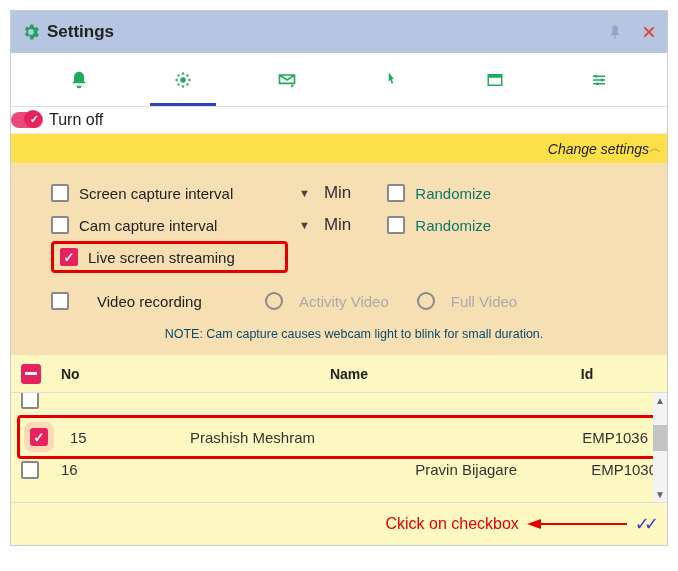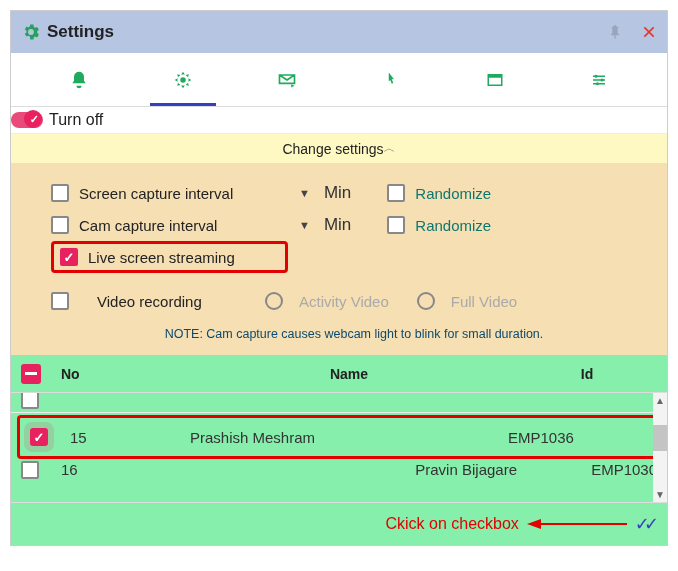--- a/index.html
+++ b/index.html
@@ -27,53 +27,53 @@
     width: 32px; height: 16px; background: #e84a7a; border-radius: 10px;
     position: relative; display: inline-block;
   }
   .switch::after {
     content: ""; position: absolute; right: 1px; top: -2px; width: 18px; height: 18px;
     background: #e7225f; border-radius: 50%; display:flex; align-items:center; justify-content:center;
   }
   .switch .chk { position:absolute; right:4px; top:1px; z-index:2; color:#fff; font-size:11px; font-weight:bold;}
   .toggle-label { font-size: 16px; color: #222; }
   .section-header {
-    background: #fef9c3; padding: 6px 6px; font-size: 14px; color: #222;
-    display: flex; justify-content: center; align-items: center; border-top:1px solid #eee;
+    background: #fde047; padding: 6px 6px; font-size: 14px; color: #222;
+    display: flex; justify-content: flex-end; align-items: center; border-top:1px solid #eee;font-style:italic;
   }
   .settings-body { background: #f6dfb3; padding: 14px 10px 10px 40px; }
   .setting-row { display: flex; align-items: center; height: 32px; gap: 10px; }
   .cbox {
     width: 18px; height: 18px; border: 2px solid #888; border-radius: 2px;
     display: inline-flex; align-items: center; justify-content: center; background: #fff;
   }
   .cbox.checked { background: #e7225f; border-color: #e7225f; color: #fff; font-size: 13px; font-weight:bold; }
   .setting-label { font-size: 15px; color: #222; width: 210px; }
   .dropdown-caret { color:#444; font-size:11px; margin-right:4px;}
   .unit { font-size: 17px; color: #333; }
   .sub-cbox { margin-left: 26px; }
   .sub-label { color: #0f766e; font-size: 15px; }
   .radio {
     width: 18px; height: 18px; border: 2px solid #888; border-radius: 50%;
     display: inline-block; margin-left: 18px;
   }
   .radio-label { color: #aaa; font-size: 15px; margin-left: 6px; }
   .highlight { border: 3px solid #e30000; border-radius: 4px; display: inline-flex; align-items:center; padding:4px 50px 4px 6px; gap:10px;}
   .note { text-align: center; font-size: 12.5px; color: #0c4a6e; padding: 10px 0 4px; }
-  .table-area { background:#86efac; position:relative; }
+  .table-area { background:#fef9c3; position:relative; }
   .table-header { display:flex; align-items:center; height:38px; border-bottom:1px solid #ddd; padding:0 10px; font-size:14px; color:#222; font-weight:600;}
   .th-check { width:40px; }
   .th-no { width:120px; }
   .th-name { flex:1; text-align:center; }
   .th-id { width:140px; text-align:center; }
   .indet { width:20px; height:20px; background:#e7225f; border-radius:3px; display:flex; align-items:center; justify-content:center;}
   .indet .dash{ width:12px; height:3px; background:#fff;}
   .table-body { position:relative; height:110px; overflow:hidden; border-bottom:1px solid #ddd;}
   .trow { display:flex; align-items:center; height:44px; padding:0 10px; font-size:15px; color:#333;}
-  .trow .c0{width:40px;} .trow .c1{width:120px;} .trow .c2{flex:1; text-align:left;} .trow .c3{width:140px; text-align:left;}
+  .trow .c0{width:40px;} .trow .c1{width:120px;} .trow .c2{flex:1; text-align:left;} .trow .c3{width:140px; text-align:right;}
   .row-check { width:18px; height:18px; border:2px solid #888; border-radius:2px; display:inline-flex; align-items:center; justify-content:center; background:#fff;}
   .row-check.checked{ background:#e7225f; border-color:#e7225f; color:#fff; font-size:13px; font-weight:bold;
     box-shadow: 0 0 0 6px rgba(231,34,95,0.15); border-radius:3px;}
   .row-highlight{ border:3px solid #e30000; border-radius:4px; margin:2px 6px;}
   .partial-top{ height:20px; overflow:hidden; display:flex; align-items:flex-end; padding:0 10px; font-size:15px; color:#333; border-bottom:1px solid #eee;}
   .partial-top .c0{width:40px;} .partial-top .c1{width:120px;} .partial-top .c2{flex:1; text-align:center;} .partial-top .c3{width:140px; text-align:center;}
   .partial-bot{ height:20px; overflow:hidden; display:flex; align-items:flex-start; padding:0 10px; font-size:15px; color:#333;}
   .partial-bot .c0{width:40px;} .partial-bot .c1{width:120px;} .partial-bot .c2{flex:1; text-align:right;} .partial-bot .c3{width:140px; text-align:right;}
   .scrollbar{ position:absolute; right:0; top:0; bottom:0; width:14px; background:#f3f3f3;}
   .scroll-thumb{ position:absolute; right:0; top:32px; width:14px; height:26px; background:#c4c4c4;}

